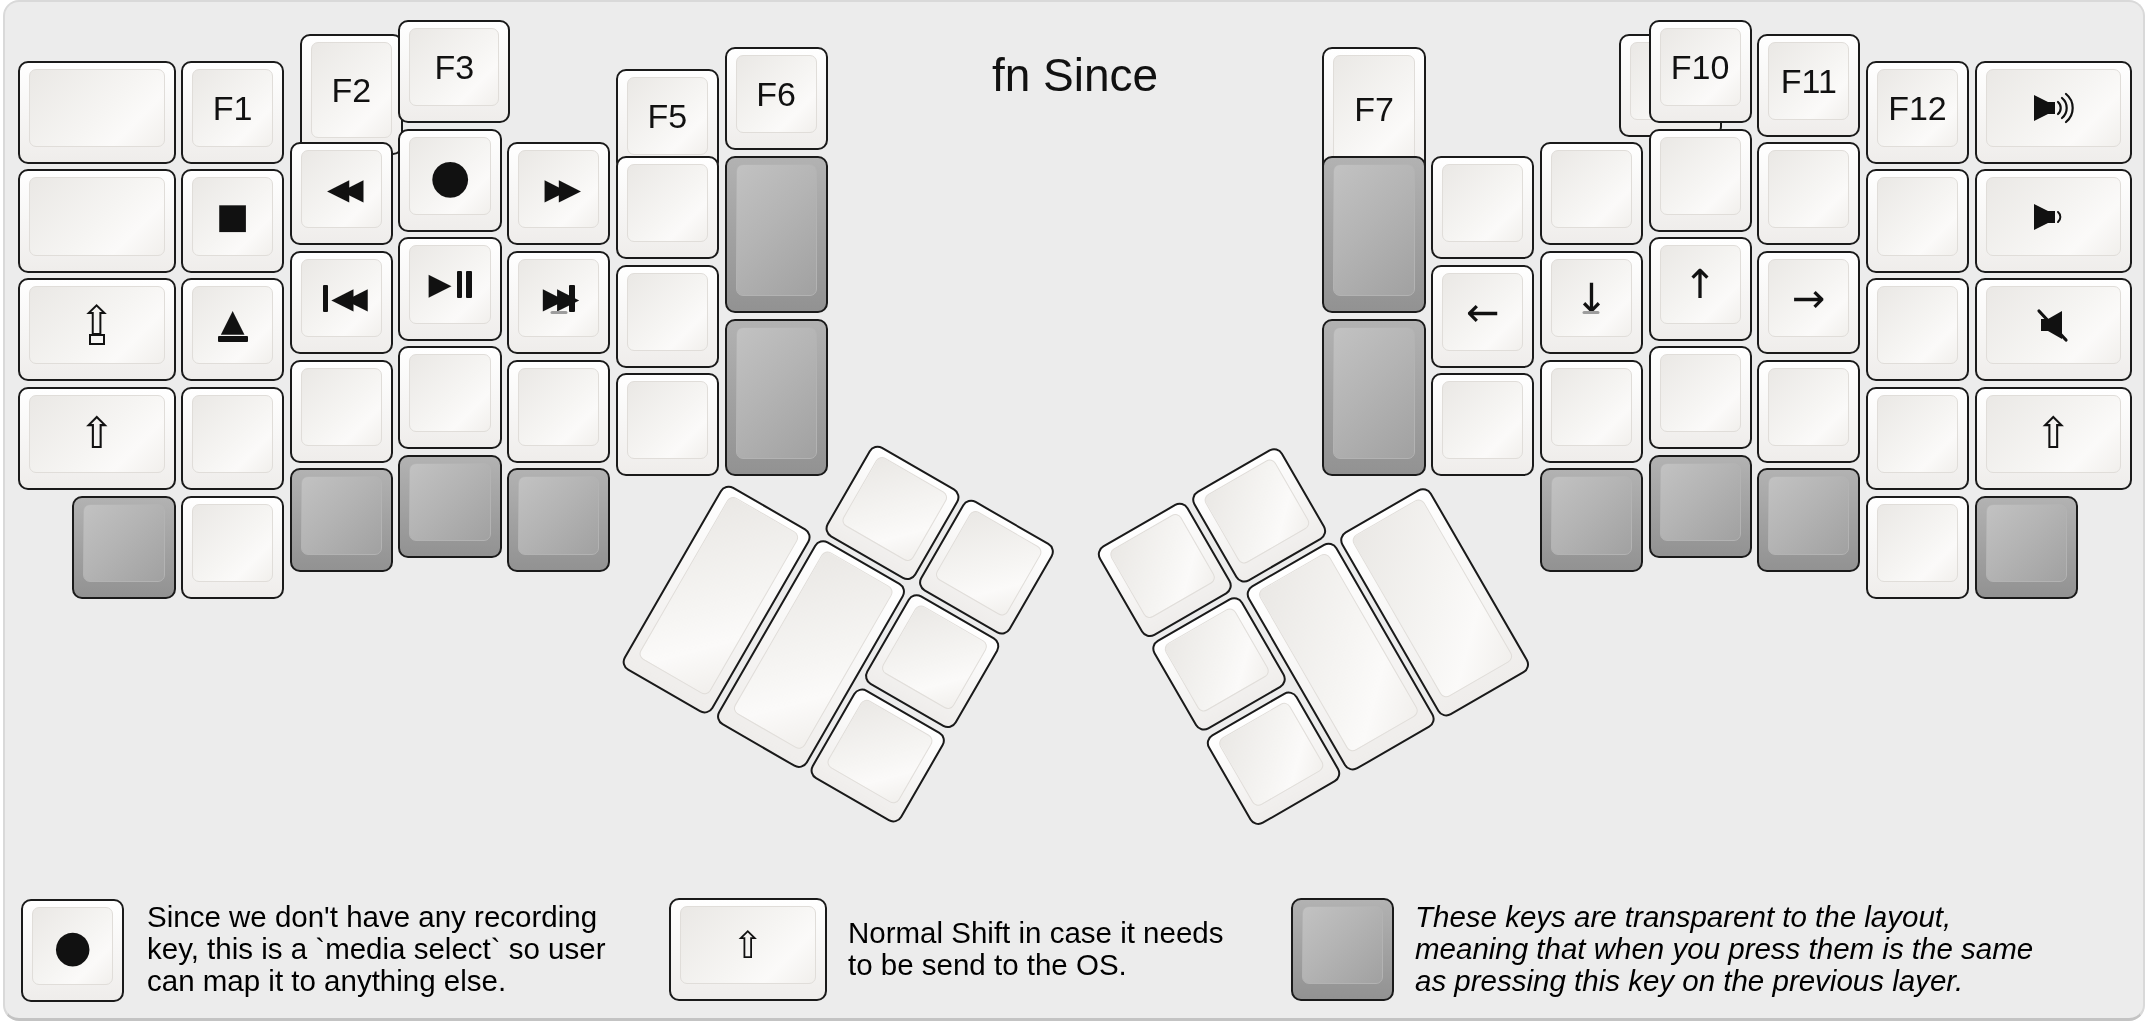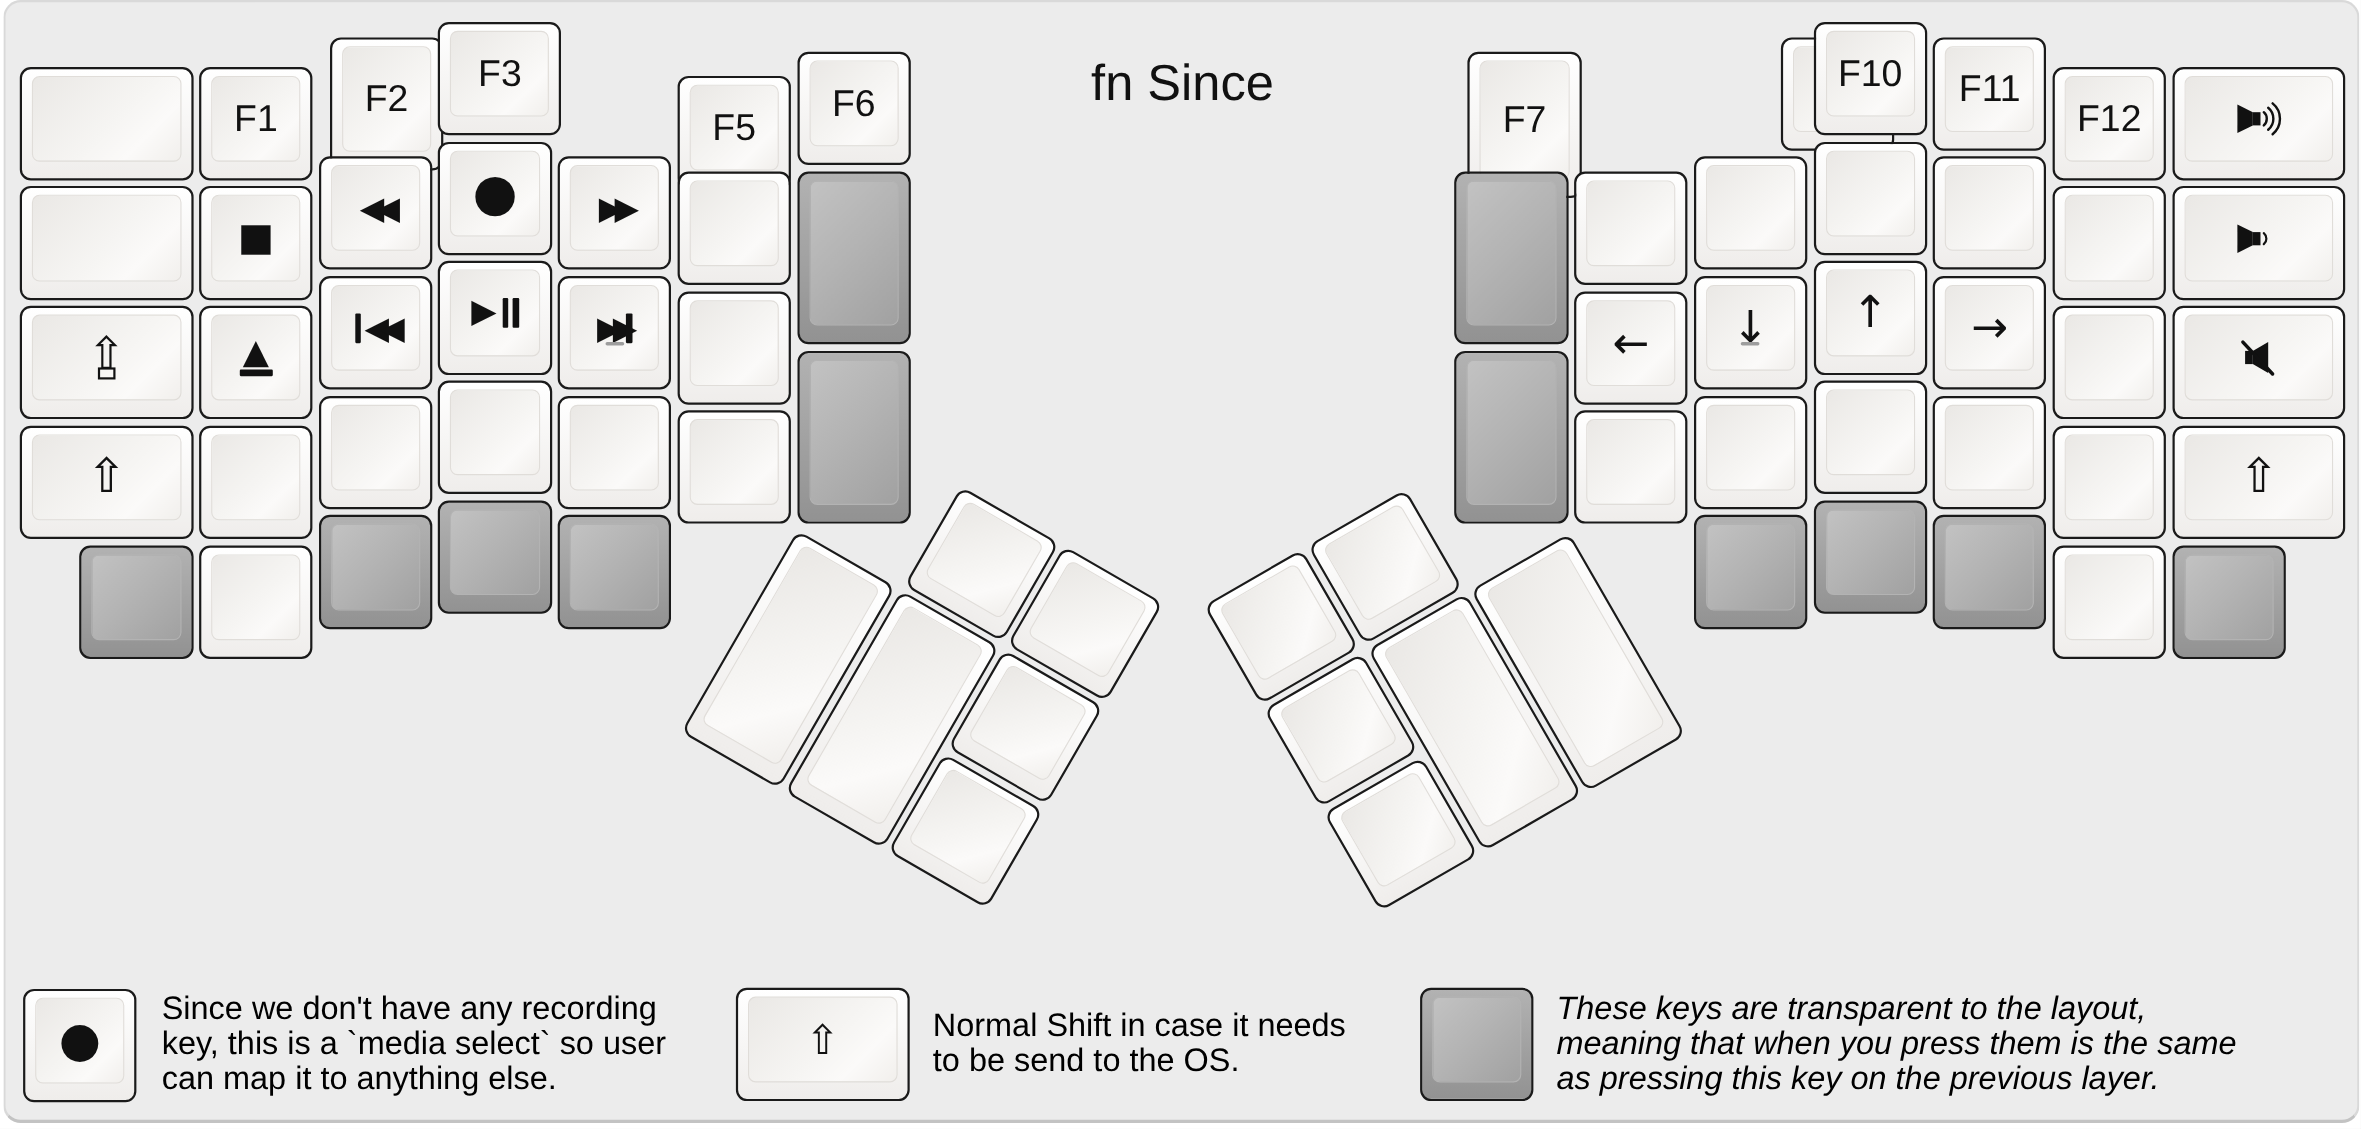--- a/index.html
+++ b/index.html
@@ -223,21 +223,21 @@
     <div class="key gray" style="left: 398.45px; top: 454.8px; width: 103.2px; height: 103.2px;">
       <div class="surf">
         <span class="lbl"></span>
       </div>
     </div>
     <div class="key gray" style="left: 507.15px; top: 468.387px; width: 103.2px; height: 103.2px;">
       <div class="surf">
         <span class="lbl"></span>
       </div>
     </div>
-    <div class="key" style="left: 1322.4px; top: 47.175px; width: 103.2px; height: 133px; margin-left: 12px;">
+    <div class="key" style="left: 1322.4px; top: 47.175px; width: 103.2px; height: 133px;">
       <div class="surf">
         <span class="lbl">F7</span>
       </div>
     </div>
     <div class="key gray" style="left: 1322.4px; top: 155.875px; width: 103.2px; height: 157.55px;">
       <div class="surf">
         <span class="lbl"></span>
       </div>
     </div>
     <div class="key gray" style="left: 1322.4px; top: 318.925px; width: 103.2px; height: 157.55px;">

